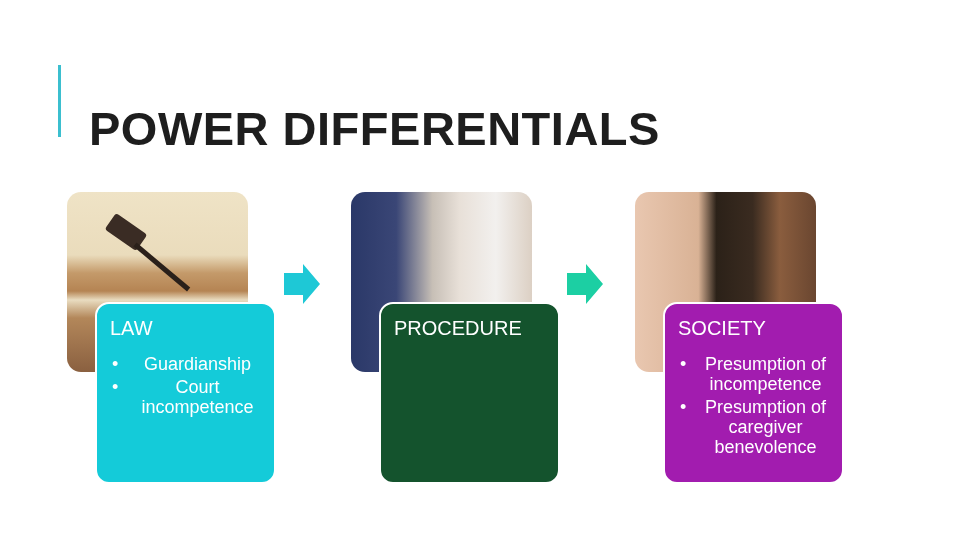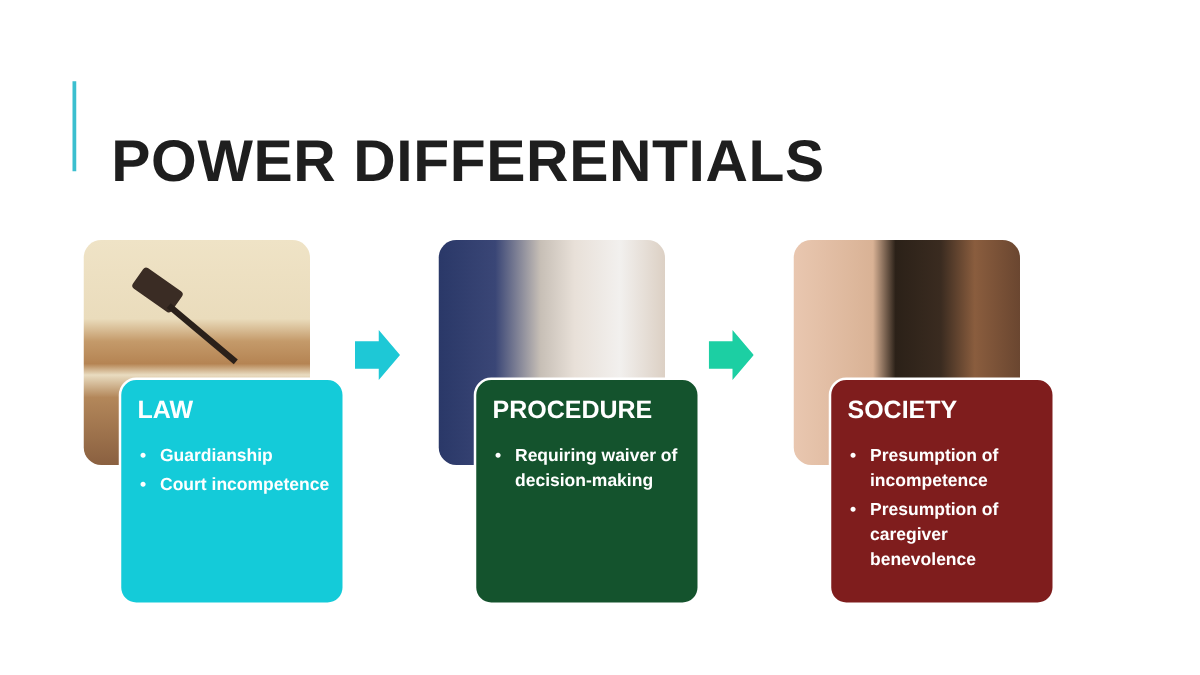--- a/index.html
+++ b/index.html
@@ -10,26 +10,26 @@
   .photo { position:absolute; width:181px; height:180px; border-radius:14px; overflow:hidden; }
   .photo-law { left:67px; top:192px;
     background: linear-gradient(180deg,#efe3c6 0%, #eadcbc 35%, #c49a6a 45%, #b58453 55%, #e9dcc0 60%, #b3875a 70%, #8a6040 100%); }
   .photo-proc { left:351px; top:192px;
     background: linear-gradient(90deg,#2a3868 0%, #3a4676 25%, #c7bfb6 45%, #e8e0d8 60%, #f2f0ee 80%, #dcd0c4 100%); }
   .photo-soc { left:635px; top:192px;
     background: linear-gradient(90deg,#e9c7b0 0%, #d9b295 35%, #2b2118 45%, #3a2b20 65%, #8a5d3e 80%, #6a4630 100%); }
   .gavel-head { position:absolute; left:40px; top:30px; width:38px; height:20px; background:#3a2c24; transform:rotate(35deg); border-radius:3px; }
   .gavel-handle { position:absolute; left:68px; top:50px; width:70px; height:5px; background:#2a201a; transform:rotate(40deg); transform-origin:left center; }
   .arrow { position:absolute; width:36px; height:40px; }
-  .card { position:absolute; width:181px; height:182px; border-radius:14px; border:2px solid #ffffff; box-sizing:border-box; color:#ffffff;font-weight:bold; }
+  .card { position:absolute; width:181px; height:182px; border-radius:14px; border:2px solid #ffffff; box-sizing:border-box; color:#ffffff; }
   .card-law { left:95px; top:302px; background:#14cbd9; }
   .card-proc { left:379px; top:302px; background:#14532d; }
-  .card-soc { left:663px; top:302px; background:#7f1d1d; }
+  .card-soc { left:663px; top:302px; background:#a21caf; }
   .card-title { position:absolute; left:13px; top:14px; font-size:20px; line-height:1; }
-  .card-list { position:absolute; left:13px; top:50px; right:7px; margin:0; padding:0; list-style:none; font-size:14px; line-height:20px; }
+  .card-list { position:absolute; left:13px; top:50px; right:7px; margin:0; padding:0; list-style:none; font-size:18px; line-height:20px;text-align:center; }
   .card-list li { position:relative; padding-left:18px; margin-bottom:3px; }
   .card-list li::before { content:"•"; position:absolute; left:2px; top:0; }
 </style>
 </head>
 <body>
 
 <div class="accent-bar"></div>
 <h1 class="title">POWER DIFFERENTIALS</h1>
 
 <div class="photo photo-law">
@@ -45,21 +45,20 @@
 </div>
 
 <svg class="arrow" style="left:284px;top:264px;" viewBox="0 0 36 40">
   <polygon points="0,9 19,9 19,0 36,20 19,40 19,31 0,31" fill="#1ec8d6"></polygon>
 </svg>
 
 <div class="photo photo-proc"></div>
 <div class="card card-proc">
   <div class="card-title">PROCEDURE</div>
   <ul class="card-list">
-    <li>Requiring waiver of decision-making</li>
   </ul>
 </div>
 
 <svg class="arrow" style="left:567px;top:264px;" viewBox="0 0 36 40">
   <polygon points="0,9 19,9 19,0 36,20 19,40 19,31 0,31" fill="#1ccfa3"></polygon>
 </svg>
 
 <div class="photo photo-soc"></div>
 <div class="card card-soc">
   <div class="card-title">SOCIETY</div>

